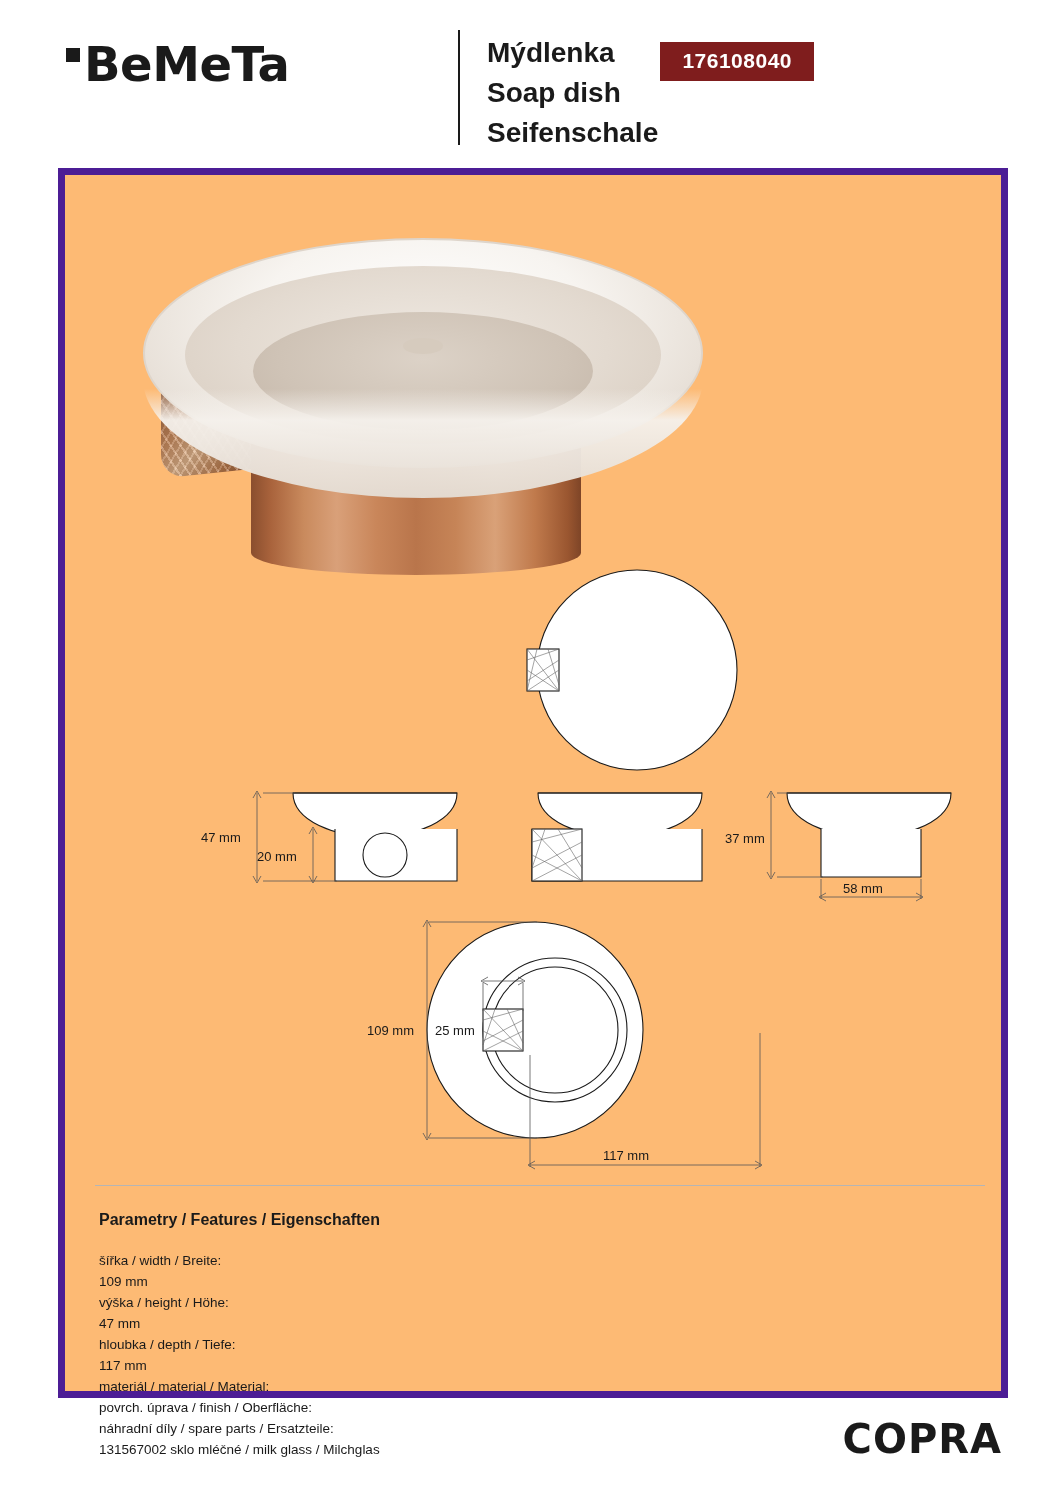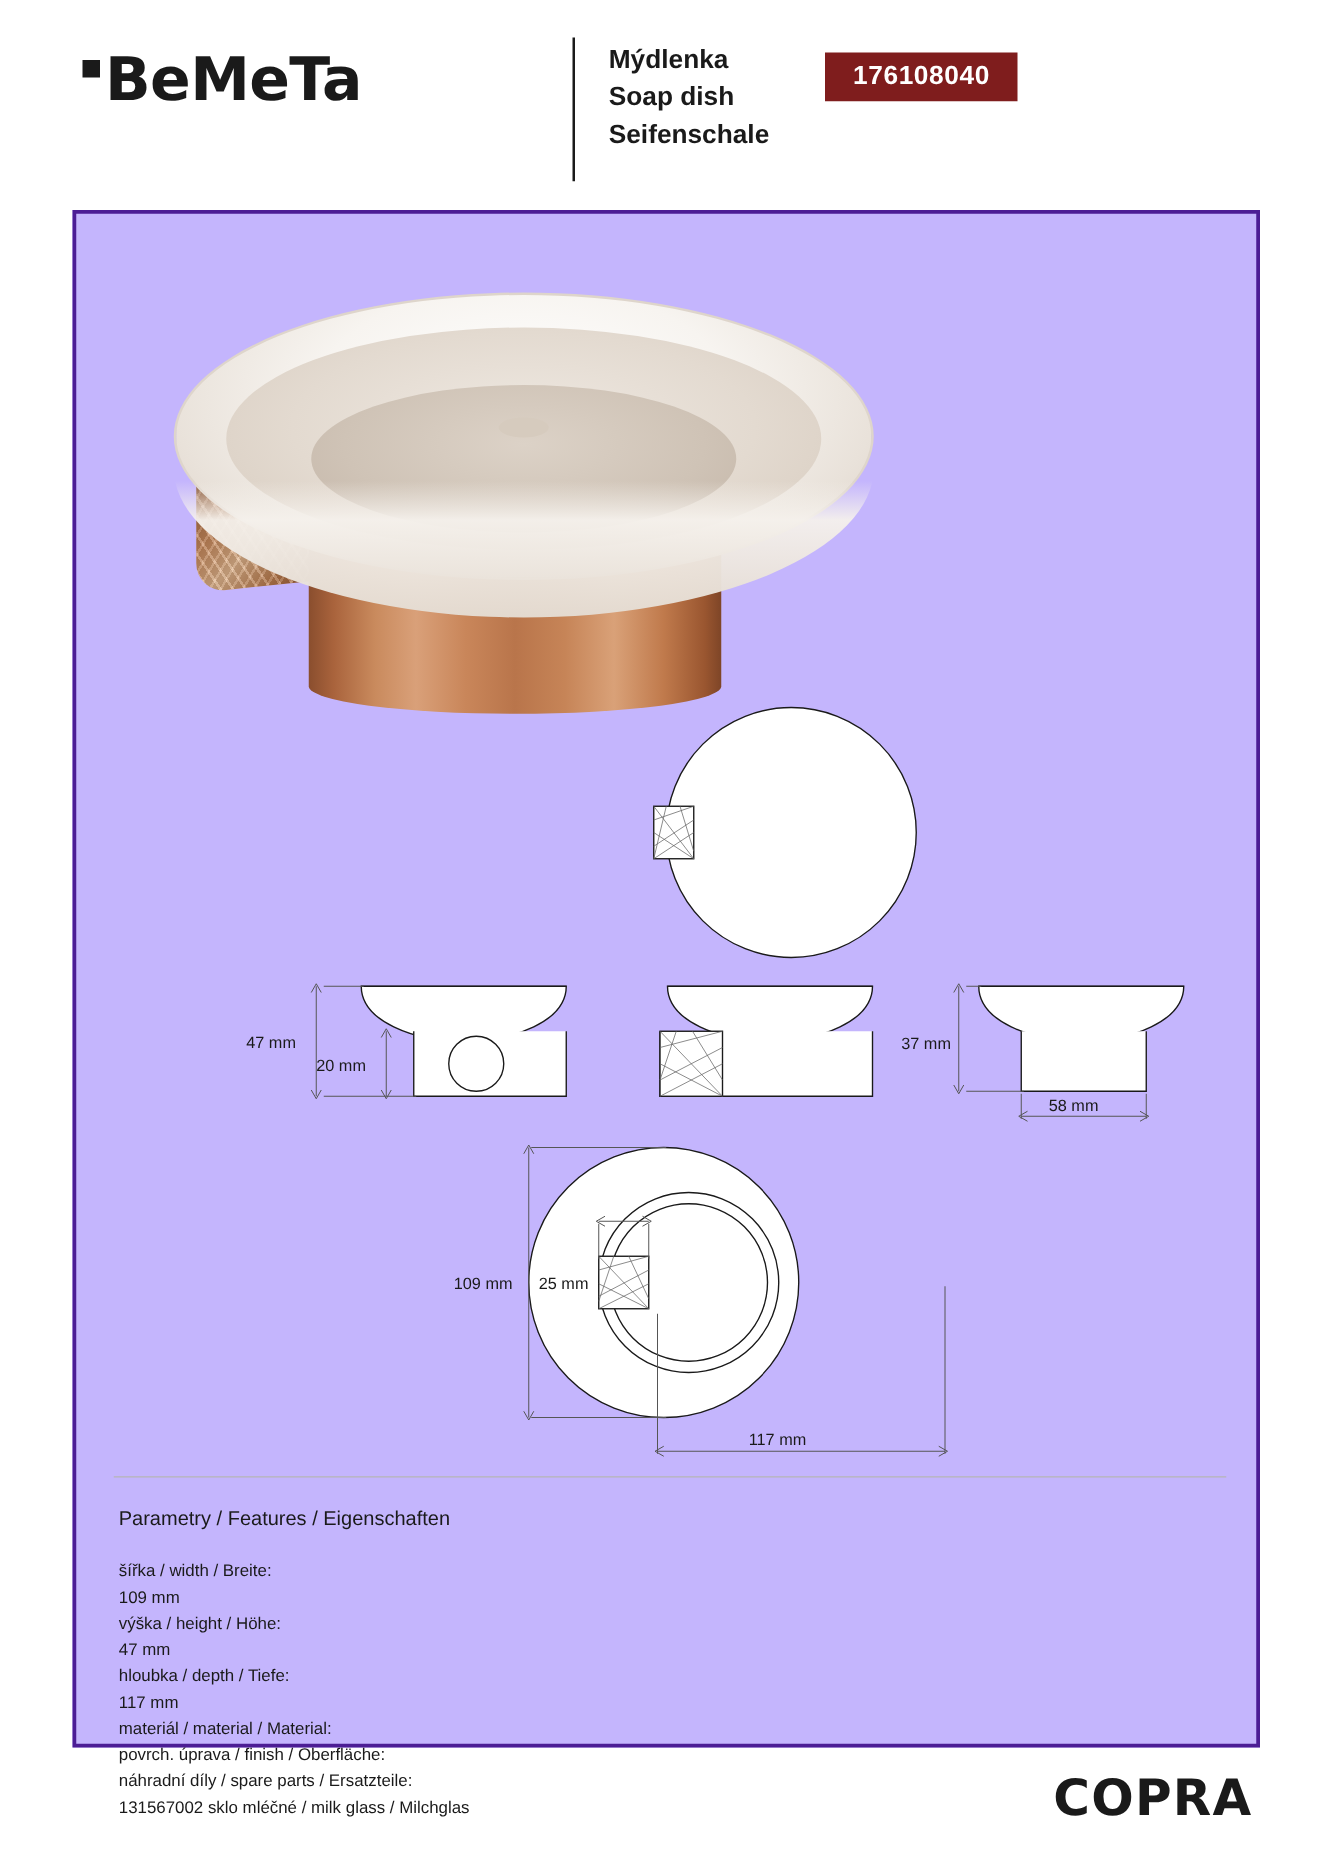--- a/index.html
+++ b/index.html
@@ -41,42 +41,42 @@
     left: 458px; top: 30px;
     width: 2px; height: 115px;
     background: #1a1a1a;
   }
   .title-block {
     position: absolute;
     left: 487px; top: 33px;
     line-height: 1.42;
   }
   .title-block div {
-    font-size: 21px;
+    font-size: 28px;
     font-weight: bold;
     color: #1a1a1a;
   }
   .code-badge {
     position: absolute;
     right: 28px; top: 42px;
     background: #7f1d1d;
     color: #ffffff;
     font-size: 21px;
     font-weight: bold;
     padding: 7px 22px 8px 22px;
     letter-spacing: 0.5px;
   }
 
   
   .frame {
     position: absolute;
     left: 58px; top: 168px;
     width: 950px; height: 1230px;
-    border: 3px solid #4c1d95;
-    background: #c4b5fd;
+    border: 7px solid #4c1d95;
+    background: #fdba74;
   }
 
   
   .photo {
     position: absolute;
     left: 38px; top: 45px;
     width: 600px; height: 420px;
   }
   
   .cyl {
@@ -173,21 +173,21 @@
   .spec-sep {
     position: absolute;
     left: 30px; top: 1010px;
     width: 890px; height: 1px;
     background: #b5b5b5;
   }
   .spec-title {
     position: absolute;
     left: 34px; top: 1036px;
     font-size: 16px;
-    font-weight: normal;
+    font-weight: bold;
   }
   .spec-list {
     position: absolute;
     left: 34px; top: 1075px;
     width: 890px;
     font-size: 13.5px;
     line-height: 21px;
   }
   .spec-row { display: flex; flex-direction: column; }
   .spec-label { width: 278px; }

